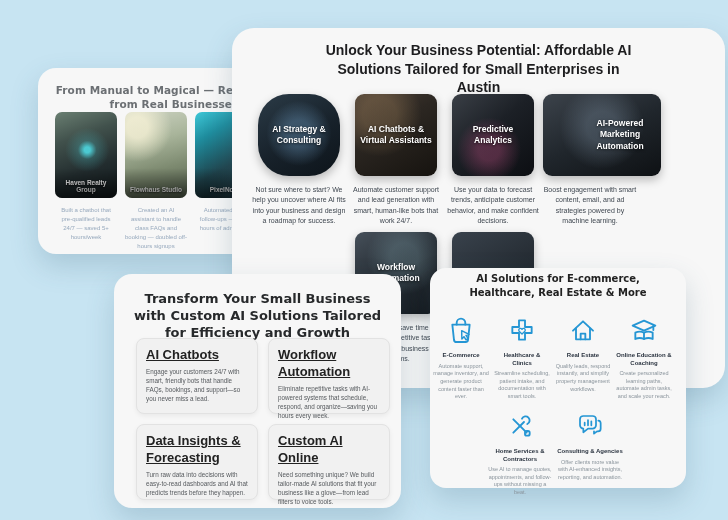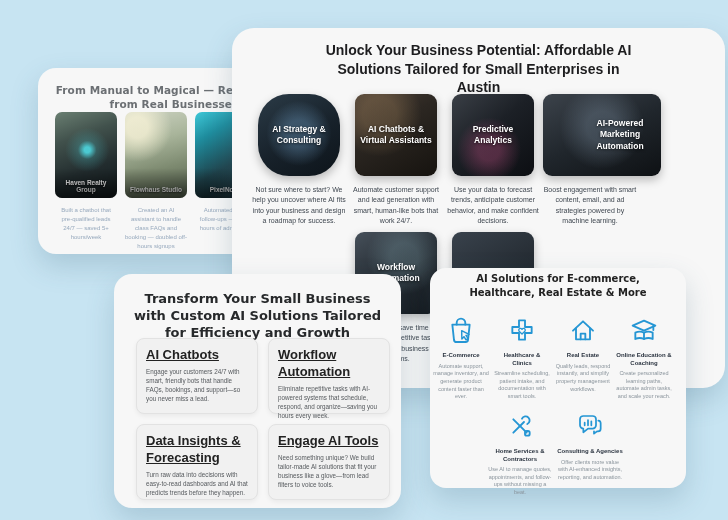--- a/index.html
+++ b/index.html
@@ -184,21 +184,21 @@
     </div>
     <div class="feat feat-2">
       <h4>Workflow Automation</h4>
       <p>Eliminate repetitive tasks with AI-powered systems that schedule, respond, and organize—saving you hours every week.</p>
     </div>
     <div class="feat feat-3">
       <h4>Data Insights &amp; Forecasting</h4>
       <p>Turn raw data into decisions with easy-to-read dashboards and AI that predicts trends before they happen.</p>
     </div>
     <div class="feat feat-4">
-      <h4>Engage AI Tools</h4>
+      <h4>Custom AI Online</h4>
       <p>Need something unique? We build tailor-made AI solutions that fit your business like a glove—from lead filters to voice tools.</p>
     </div>
   </section>
 
   <section class="card card-d">
     <h2>AI Solutions for E-commerce, Healthcare, Real Estate &amp; More</h2>
 
     <div class="ind ind-1">
       <svg width="32" height="32" viewBox="0 0 48 48" fill="none" stroke="#2596d4" stroke-width="2.8" stroke-linecap="round" stroke-linejoin="round">
         <path d="M11 16h26l-2.5 23a3.5 3.5 0 0 1-3.5 3H17a3.5 3.5 0 0 1-3.5-3Z"></path>

